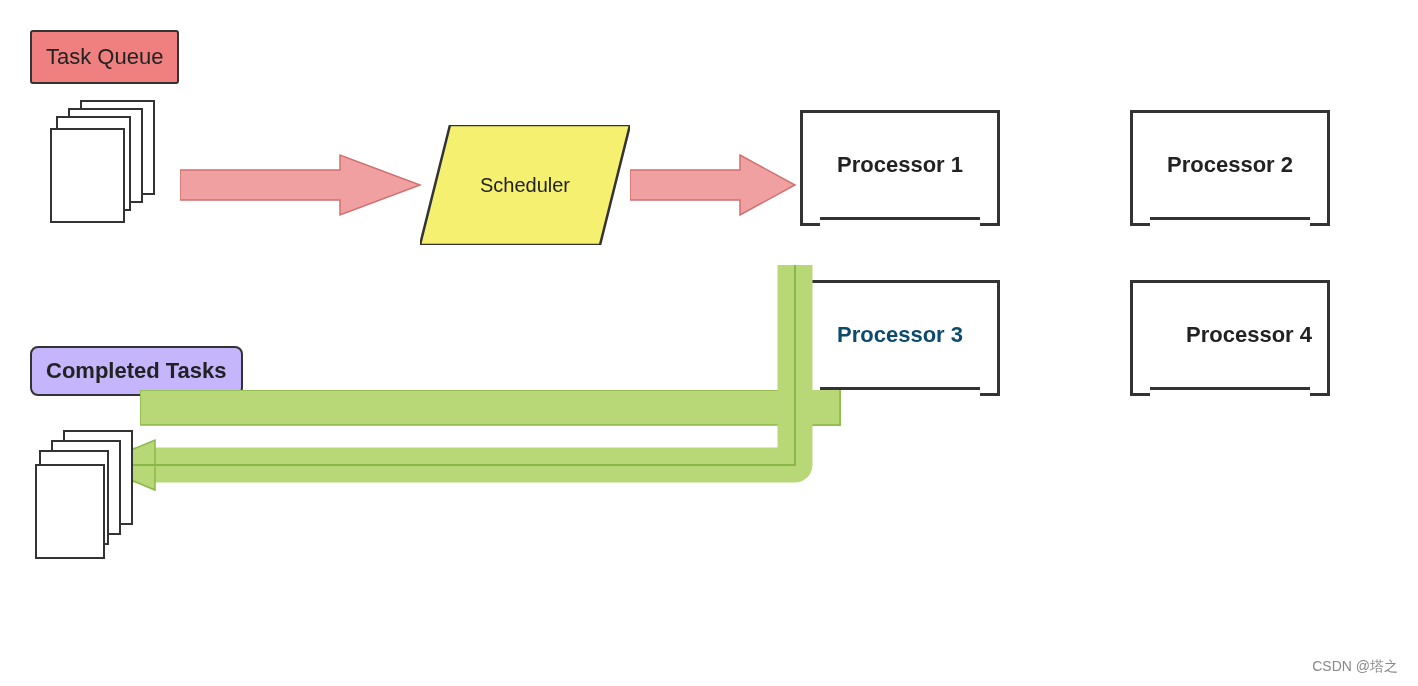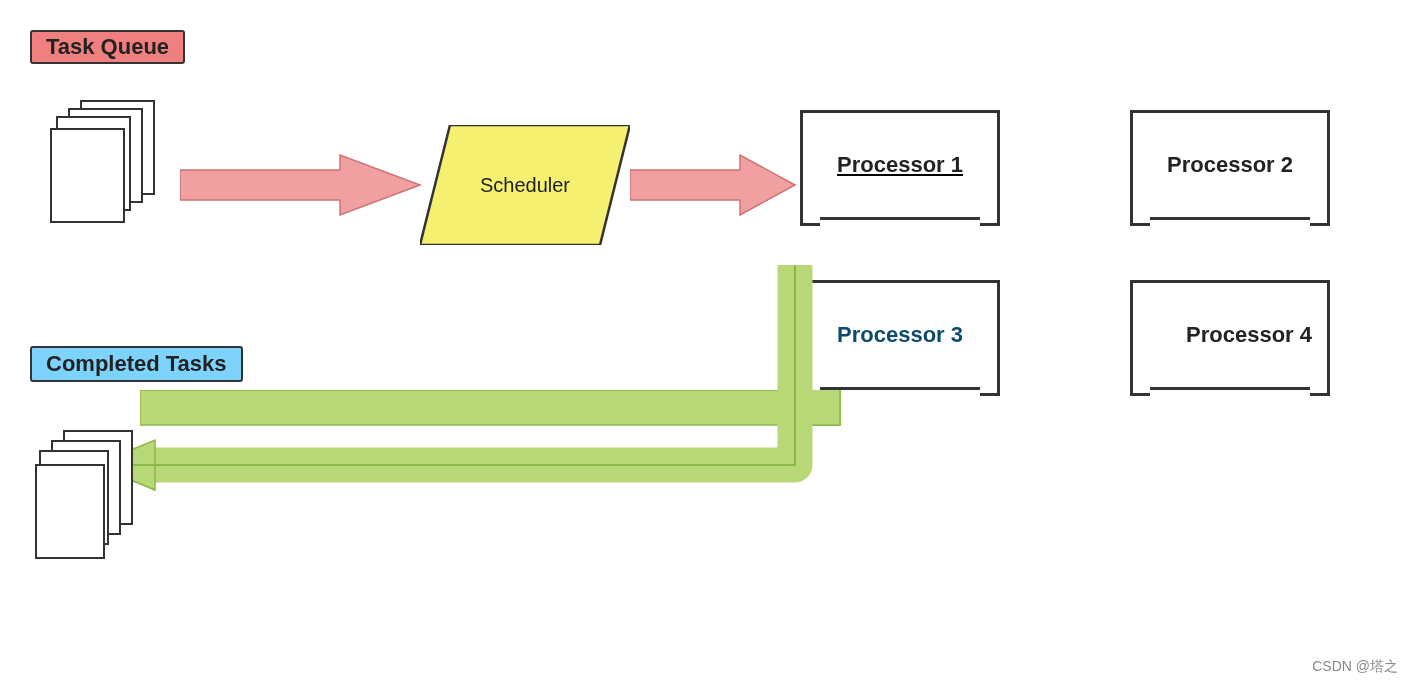--- a/index.html
+++ b/index.html
@@ -19,39 +19,39 @@
       height: 686px;
     }
 
     
     .task-queue-label {
       position: absolute;
       top: 30px;
       left: 30px;
       background: #f08080;
       border: 2px solid #333;
-      padding: 2px 14px;
+      padding: 12px 14px;
       font-size: 22px;
-      font-weight: bold;
+      font-weight: normal;
       color: #222;
       border-radius: 3px;
     }
 
     
     .completed-tasks-label {
       position: absolute;
       top: 346px;
       left: 30px;
-      background: #7dd3fc;
+      background: #c4b5fd;
       border: 2px solid #333;
-      padding: 3px 14px;
+      padding: 10px 14px;
       font-size: 22px;
       font-weight: bold;
       color: #222;
-      border-radius: 3px;
+      border-radius: 8px;
     }
 
     
     .watermark {
       position: absolute;
       bottom: 10px;
       right: 20px;
       font-size: 14px;
       color: #888;
       margin-left: 32px;
@@ -80,21 +80,21 @@
 
   <svg style="position:absolute; top:125px; left:420px;" width="210" height="120">
     <polygon points="30,0 210,0 180,120 0,120" fill="#f5f070" stroke="#333" stroke-width="2.5"></polygon>
     <text x="105" y="67" text-anchor="middle" font-size="20" font-family="Arial" fill="#222">Scheduler</text>
   </svg>
 
   <svg style="position:absolute; top:150px; left:630px;" width="170" height="70">
     <polygon points="0,20 110,20 110,5 165,35 110,65 110,50 0,50" fill="#f0a0a0" stroke="#d07070" stroke-width="1.5"></polygon>
   </svg>
 
-  <div style="position:absolute; top:110px; left:800px; width:200px; height:110px; background:white; border:3px solid #333; display:flex; align-items:center; justify-content:center;text-decoration:underline;">
+  <div style="position:absolute; top:110px; left:800px; width:200px; height:110px; background:white; border:3px solid #333; display:flex; align-items:center; justify-content:center;">
 
     <div style="position:absolute; left:-3px; top:-3px; width:20px; height:116px; background:white; border-left:3px solid #333; border-top:3px solid #333; border-bottom:3px solid #333;"></div>
 
     <div style="position:absolute; right:-3px; top:-3px; width:20px; height:116px; background:white; border-right:3px solid #333; border-top:3px solid #333; border-bottom:3px solid #333;"></div>
     <span style="font-size:22px; font-weight:bold; color:#222; z-index:1;">Processor 1</span>
   </div>
 
   <div style="position:absolute; top:110px; left:1130px; width:200px; height:110px; background:white; border:3px solid #333; display:flex; align-items:center; justify-content:center;">
     <div style="position:absolute; left:-3px; top:-3px; width:20px; height:116px; background:white; border-left:3px solid #333; border-top:3px solid #333; border-bottom:3px solid #333;"></div>
     <div style="position:absolute; right:-3px; top:-3px; width:20px; height:116px; background:white; border-right:3px solid #333; border-top:3px solid #333; border-bottom:3px solid #333;"></div>

